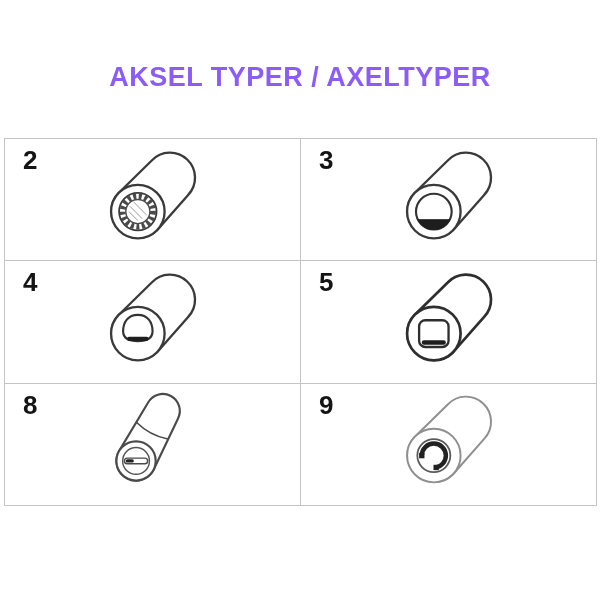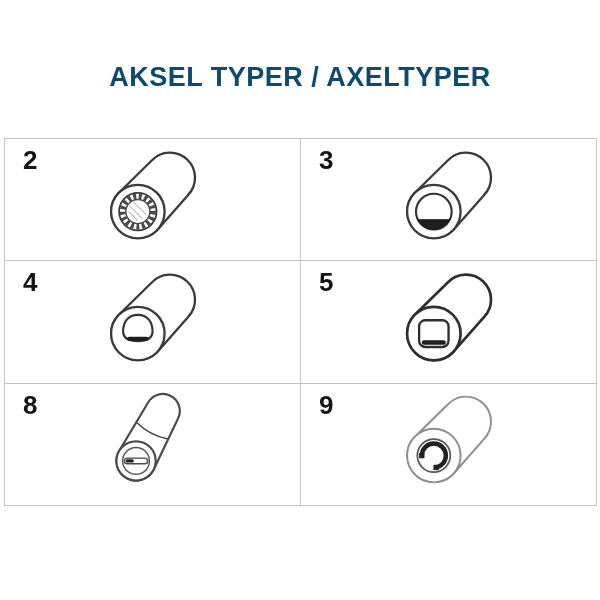--- a/index.html
+++ b/index.html
@@ -3,21 +3,21 @@
 <meta charset="utf-8">
 <style>
   html,body { margin:0; padding:0; background:#ffffff; }
   .page {
     position:relative; width:600px; height:600px; background:#ffffff;
     font-family:"Liberation Sans", sans-serif; overflow:hidden;
   }
   .title {
     position:absolute; top:62px; left:0; width:100%; margin:0;
     text-align:center; font-size:27px; font-weight:800;
-    letter-spacing:0.5px; color:#0c4a6e;
+    letter-spacing:0.5px; color:#8b5cf6;
   }
   .grid {
     position:absolute; top:138px; left:4px; width:592px; height:367px;
     display:grid; grid-template-columns:1fr 1fr; grid-template-rows:1fr 1fr 1fr;
     border-top:1px solid #c4c4c4; border-left:1px solid #c4c4c4;
   }
   .cell {
     position:relative; border-right:1px solid #c4c4c4; border-bottom:1px solid #c4c4c4;
     display:flex; align-items:center; justify-content:center; background:#ffffff;
   }

